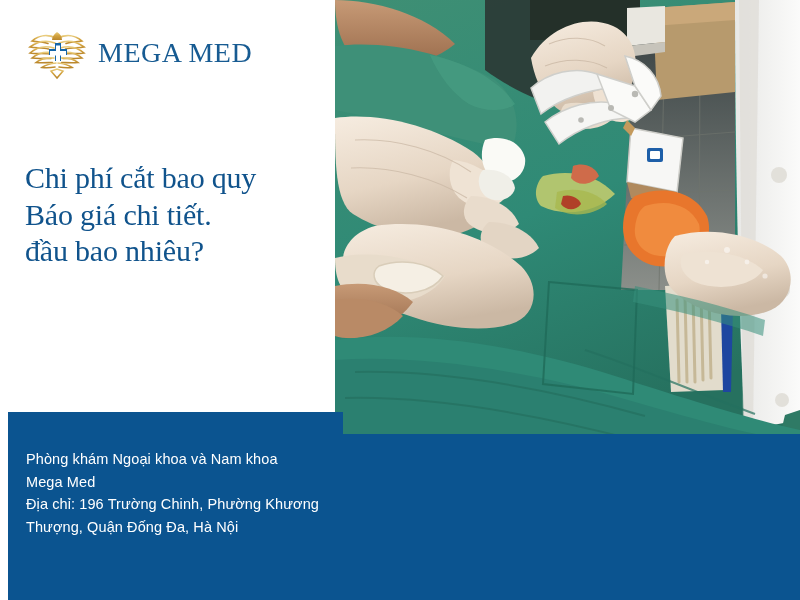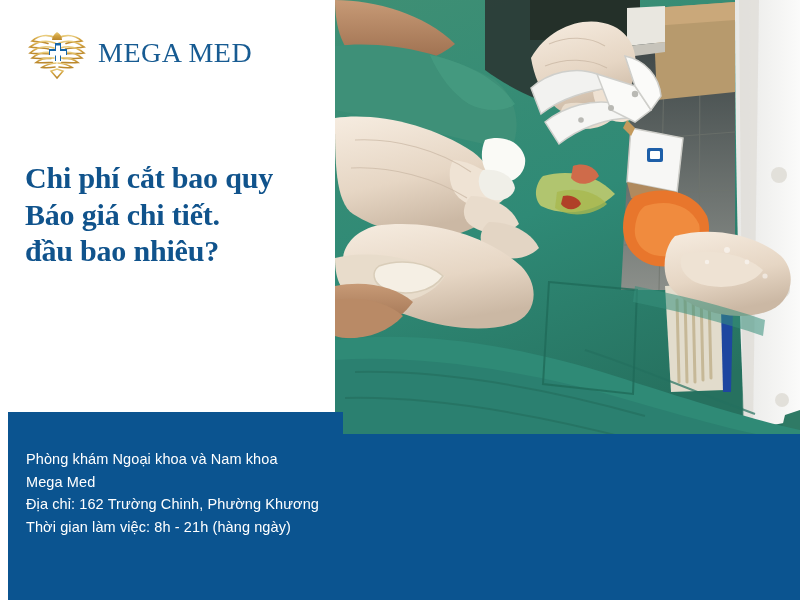--- a/index.html
+++ b/index.html
@@ -59,21 +59,21 @@
     padding-bottom: 2px;
   }
 
   
   .headline {
     position: absolute;
     left: 25px;
     top: 160px;
     width: 300px;
     font-family: "Liberation Serif", serif;
-    font-weight: bold;
+    font-weight: normal;
     font-size: 30px;
     line-height: 1.22;
     color: #10538c;
     letter-spacing: -0.2px;
   }
   .headline .hl-line { display: block; white-space: nowrap; }
 
   
   .photo {
     position: absolute;
@@ -313,18 +313,18 @@
       <path d="M214 282 L302 290 L298 394 L208 384 Z" fill="none" stroke="#1f6a59" stroke-width="2" opacity="0.8"></path>
       <path d="M300 286 C340 294 390 306 430 320 L428 336 C388 322 338 310 298 302 Z" fill="#37907b" opacity="0.55"></path>
     </svg>
   </div>
 
   <div class="footer">
     <div class="footer-left"></div>
     <div class="footer-text">
       <span class="ft-line">Phòng khám Ngoại khoa và Nam khoa</span>
       <span class="ft-line">Mega Med</span>
-      <span class="ft-line">Địa chỉ: 162 Trường Chinh, Phường Khương</span>
-      <span class="ft-line">Thời gian làm việc: 8h - 21h (hàng ngày)</span>
+      <span class="ft-line">Địa chỉ: 196 Trường Chinh, Phường Khương</span>
+      <span class="ft-line">Thượng, Quận Đống Đa, Hà Nội</span>
     </div>
   </div>
 
 </div>
 
 </body></html>

